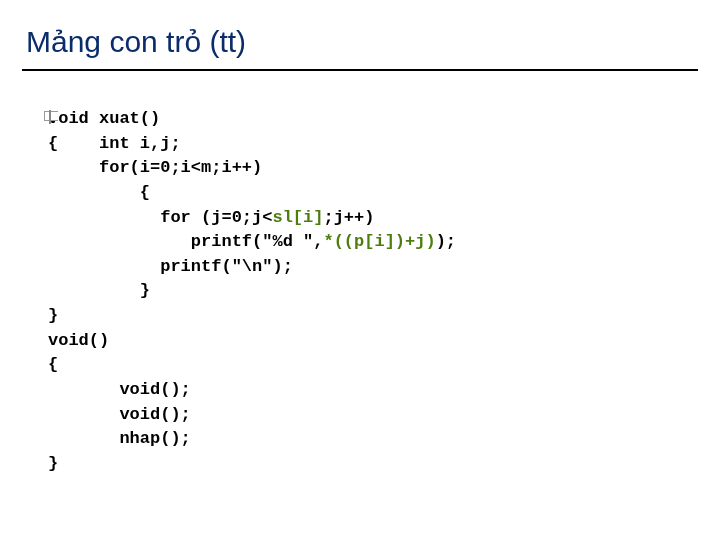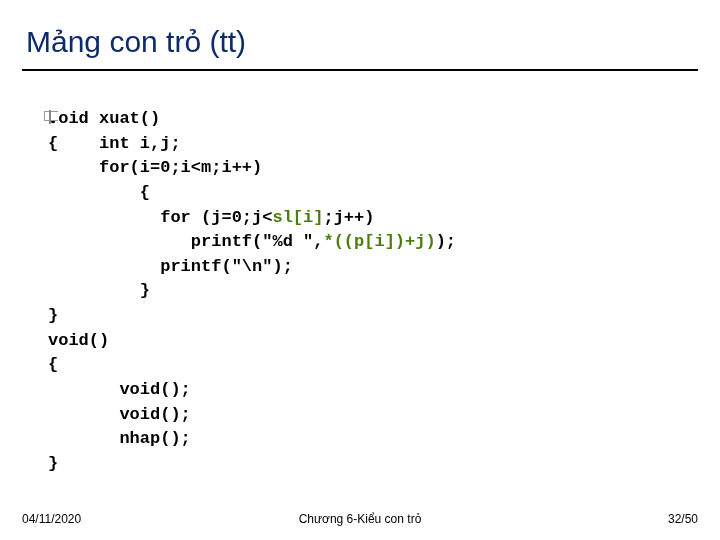--- a/index.html
+++ b/index.html
@@ -106,19 +106,14 @@
 <span>         }</span>
 <span>}</span>
 <span>void()</span>
 <span>{</span>
 <span>       void();</span>
 <span>       void();</span>
 <span>       nhap();</span>
 <span>}</span></div>
   </div>
 
-  <div class="footer">
-    <span class="date">04/11/2020</span>
-    <span class="center">Chương 6-Kiểu con trỏ</span>
-    <span class="page">32/50</span>
-  </div>
 
 </div>
 
 </body></html>

